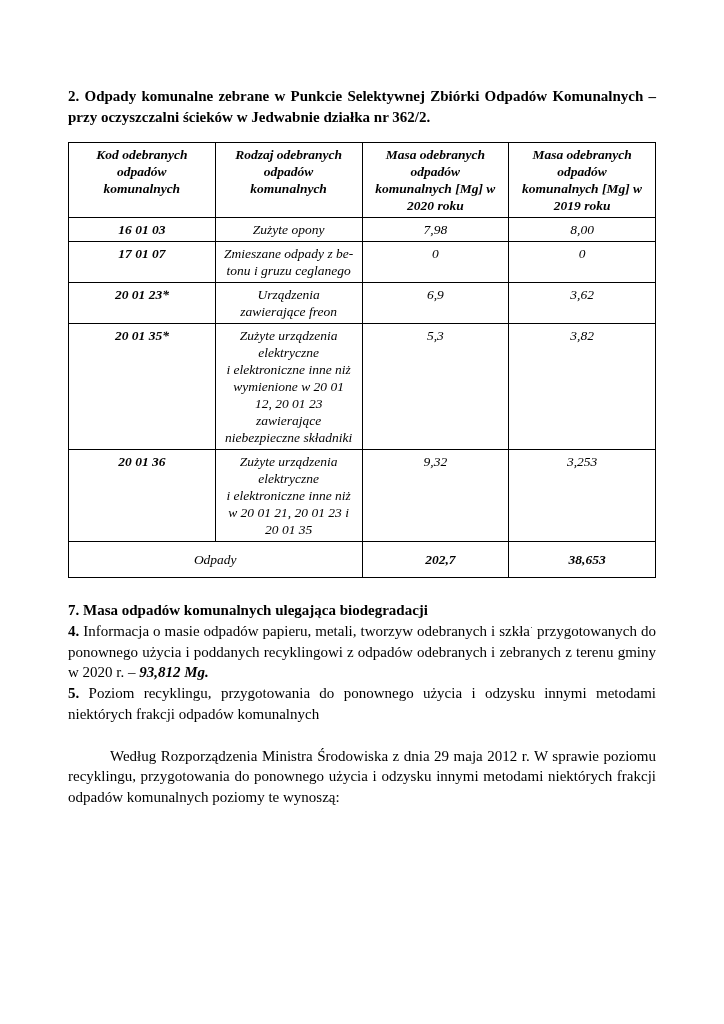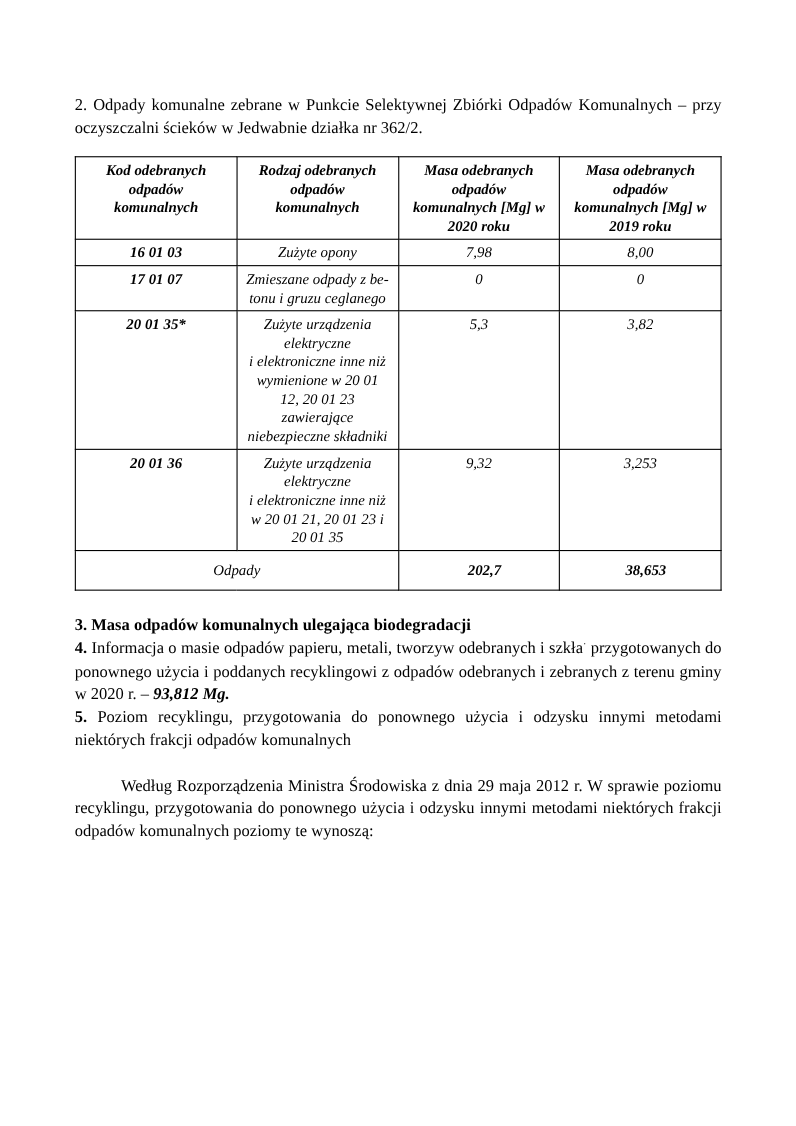--- a/index.html
+++ b/index.html
@@ -8,21 +8,21 @@
     background: #ffffff; color: #000000;
     font-family: "Liberation Serif", serif;
   }
   .page {
     box-sizing: border-box;
     width: 724px; height: 1024px;
     padding: 86px 68px 0 68px;
     overflow: hidden;
   }
   .section2-heading {
-    font-weight: normal;
+    font-weight: bold;
     font-size: 15px;
     line-height: 1.38;
     text-align: justify;
     margin: 0 0 15px 0;
   }
   table.waste-table {
     width: 100%;
     border-collapse: collapse;
     table-layout: fixed;
     font-style: italic;
@@ -97,20 +97,27 @@
         <td>8,00</td>
       </tr>
       <tr>
         <td class="code-cell">17 01 07</td>
         <td>Zmieszane odpady z be-
 tonu i gruzu ceglanego</td>
         <td>0</td>
         <td>0</td>
       </tr>
       <tr>
+        <td class="code-cell">20 01 23*</td>
+        <td>Urządzenia
+zawierające freon</td>
+        <td>6,9</td>
+        <td>3,62</td>
+      </tr>
+      <tr>
         <td class="code-cell">20 01 35*</td>
         <td>Zużyte urządzenia
 elektryczne
 i elektroniczne inne niż
 wymienione w 20 01
 12, 20 01 23
 zawierające
 niebezpieczne składniki</td>
         <td>5,3</td>
         <td>3,82</td>
@@ -126,21 +133,21 @@
         <td>3,253</td>
       </tr>
       <tr class="razem-row">
         <td colspan="2">Odpady</td>
         <td class="razem-value">202,7</td>
         <td class="razem-value">38,653</td>
       </tr>
     </tbody>
   </table>
 
-  <p class="para section3-heading">3. Masa odpadów komunalnych ulegająca biodegradacji</p>
+  <p class="para section3-heading">7. Masa odpadów komunalnych ulegająca biodegradacji</p>
 
 
   <p class="para"><span class="b">4.</span><span> Informacja o masie odpadów papieru, metali, tworzyw odebranych i szkła</span><sup class="fn">·</sup><span> przygotowanych do ponownego użycia i poddanych recyklingowi z odpadów odebranych i zebranych z terenu gminy w 2020 r. – </span><span class="bi">93,812 Mg.</span></p>
 
   <p class="para"><span class="b">5.</span><span> Poziom recyklingu, przygotowania do ponownego użycia i odzysku innymi metodami niektórych frakcji odpadów komunalnych</span></p>
 
   <p class="para first-indent closing-para">Według Rozporządzenia Ministra Środowiska z dnia 29 maja 2012 r. W sprawie poziomu recyklingu, przygotowania do ponownego użycia i odzysku innymi metodami niektórych frakcji odpadów komunalnych poziomy te wynoszą:</p>
 
 </div>
 

